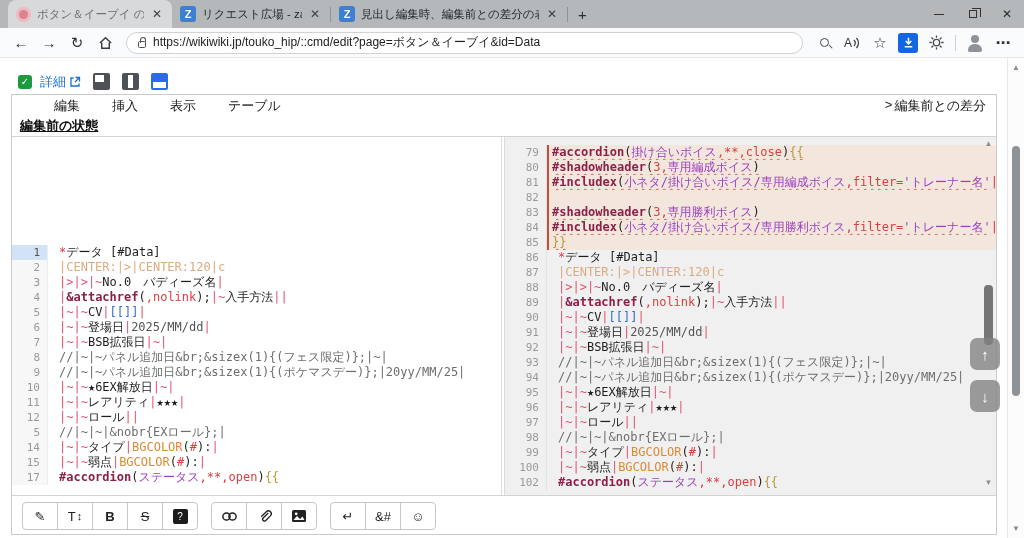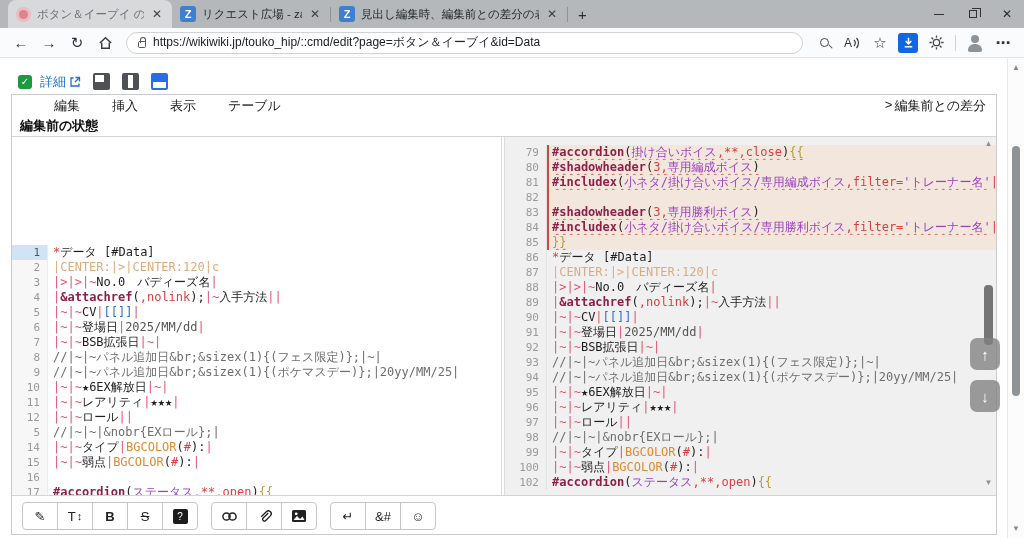--- a/index.html
+++ b/index.html
@@ -54,38 +54,38 @@
   .tgl-1, .tgl-2 { background:#4e5256; }
   .tgl-1:after { content:''; position:absolute; left:2px; top:2px; width:9px; height:7px; background:#fff; }
   .tgl-2:after { content:''; position:absolute; left:6px; top:2px; width:5px; height:13px; background:#fff; }
   .tgl-3:after { content:''; position:absolute; left:2px; bottom:2px; width:13px; height:6px; background:#fff; }
 
   .form-box { position:relative; margin-left:11px; width:986px; height:441px; border:1px solid #c9cbcd; background:#fff; }
   .menu-row { height:22px; display:flex; align-items:center; padding-left:42px; gap:32px; font-size:13px; color:#1a1a1a; }
   .diff-link { margin-left:auto; padding-right:10px; font-size:13px; color:#1a1a1a; display:flex; gap:2px; }
   .titles-row { height:19px; display:flex; font-size:13px; font-weight:bold; color:#111; }
   .titles-row .lt { width:493px; padding-left:2px; }
-  .titles-row .rt { padding-left:8px; }
+  .titles-row .rt { padding-left:8px;text-decoration:underline; }
 
   .editor { height:360px; border-top:1px solid #d4d4d4; border-bottom:1px solid #d4d4d4; display:flex; position:relative; }
   .pane { overflow:hidden; position:relative; height:100%; }
   .pane-left { width:489px; background:#fff; }
   .pane-gap { width:4px; background:#fff; border-left:1px solid #dcdcdc; border-right:1px solid #dcdcdc; }
   .pane-right { flex:1; background:#f0f0f0; }
   .pane-left .lines { padding-top:108px; }
   .pane-right .lines { padding-top:8px; }
 
   .cm-line { display:flex; height:15px; line-height:15px; white-space:pre;
     font-family:"DejaVu Sans Mono",monospace; font-size:12px; }
   .gut { flex:none; text-align:right; color:#9a9a9a; padding-right:7px; font-size:11px;
     font-family:"DejaVu Sans Mono",monospace; }
   .pane-left .gut { width:36px; background:#f7f7f7; border-right:1px solid #ececec; }
   .pane-right .gut { width:42px; background:#f0f0f0; border-right:1px solid #e2e2e2; }
   .gut.active { background:var(--active-gutter,#d2e3f8); color:#555; }
-  .code { flex:1; padding-left:5px; overflow:hidden; }
+  .code { flex:1; padding-left:11px; overflow:hidden; }
   .removed .code { background:var(--diff-bg,#f3e6dd); border-left:2px solid var(--diff-border,#c2503e); padding-left:3px; }
   .removed .wavy { text-decoration:underline; text-decoration-style:wavy;
     text-decoration-color:var(--diff-underline,#cf5a4d); text-decoration-thickness:1px; text-underline-offset:2px; }
   .tk-plugin { font-weight:bold; }
 
   
   .pane-scroll { position:absolute; right:1px; top:0; bottom:0; width:13px; }
   .ps-arrow { position:absolute; left:0; right:0; text-align:center; font-size:8px; color:#909090; }
   .ps-thumb { position:absolute; right:2px; top:148px; width:9px; height:60px; background:#757575; border-radius:4px; }
 
@@ -237,21 +237,20 @@
             <div class="cm-line"><span class="gut">6</span><span class="code"><span class="tk-pipe" style="color: rgb(224, 85, 112);">|~|~</span><span class="tk-text" style="color: rgb(31, 31, 31);">登場日</span><span class="tk-pipe" style="color: rgb(224, 85, 112);">|</span><span class="tk-dim" style="color: rgb(85, 85, 85);">2025/MM/dd</span><span class="tk-pipe" style="color: rgb(224, 85, 112);">|</span></span></div>
             <div class="cm-line"><span class="gut">7</span><span class="code"><span class="tk-pipe" style="color: rgb(224, 85, 112);">|~|~</span><span class="tk-text" style="color: rgb(31, 31, 31);">BSB拡張日</span><span class="tk-pipe" style="color: rgb(224, 85, 112);">|~|</span></span></div>
             <div class="cm-line"><span class="gut">8</span><span class="code"><span class="tk-comment" style="color: rgb(110, 110, 110);">//|~|~パネル追加日&amp;br;&amp;sizex(1){(フェス限定)};|~|</span></span></div>
             <div class="cm-line"><span class="gut">9</span><span class="code"><span class="tk-comment" style="color: rgb(110, 110, 110);">//|~|~パネル追加日&amp;br;&amp;sizex(1){(ポケマスデー)};|20yy/MM/25|</span></span></div>
             <div class="cm-line"><span class="gut">10</span><span class="code"><span class="tk-pipe" style="color: rgb(224, 85, 112);">|~|~</span><span class="tk-text" style="color: rgb(31, 31, 31);">★6EX解放日</span><span class="tk-pipe" style="color: rgb(224, 85, 112);">|~|</span></span></div>
             <div class="cm-line"><span class="gut">11</span><span class="code"><span class="tk-pipe" style="color: rgb(224, 85, 112);">|~|~</span><span class="tk-text" style="color: rgb(31, 31, 31);">レアリティ</span><span class="tk-pipe" style="color: rgb(224, 85, 112);">|</span><span class="tk-text" style="color: rgb(31, 31, 31);">★★★</span><span class="tk-pipe" style="color: rgb(224, 85, 112);">|</span></span></div>
             <div class="cm-line"><span class="gut">12</span><span class="code"><span class="tk-pipe" style="color: rgb(224, 85, 112);">|~|~</span><span class="tk-text" style="color: rgb(31, 31, 31);">ロール</span><span class="tk-pipe" style="color: rgb(224, 85, 112);">||</span></span></div>
             <div class="cm-line"><span class="gut">5</span><span class="code"><span class="tk-comment" style="color: rgb(110, 110, 110);">//|~|~|&amp;nobr{EXロール};|</span></span></div>
             <div class="cm-line"><span class="gut">14</span><span class="code"><span class="tk-pipe" style="color: rgb(224, 85, 112);">|~|~</span><span class="tk-text" style="color: rgb(31, 31, 31);">タイプ</span><span class="tk-pipe" style="color: rgb(224, 85, 112);">|</span><span class="tk-orange" style="color: rgb(224, 138, 48);">BGCOLOR</span><span class="tk-text" style="color: rgb(31, 31, 31);">(</span><span class="tk-red" style="color: rgb(217, 64, 64);">#</span><span class="tk-text" style="color: rgb(31, 31, 31);">):</span><span class="tk-pipe" style="color: rgb(224, 85, 112);">|</span></span></div>
             <div class="cm-line"><span class="gut">15</span><span class="code"><span class="tk-pipe" style="color: rgb(224, 85, 112);">|~|~</span><span class="tk-text" style="color: rgb(31, 31, 31);">弱点</span><span class="tk-pipe" style="color: rgb(224, 85, 112);">|</span><span class="tk-orange" style="color: rgb(224, 138, 48);">BGCOLOR</span><span class="tk-text" style="color: rgb(31, 31, 31);">(</span><span class="tk-red" style="color: rgb(217, 64, 64);">#</span><span class="tk-text" style="color: rgb(31, 31, 31);">):</span><span class="tk-pipe" style="color: rgb(224, 85, 112);">|</span></span></div>
-            <div class="cm-line"><span class="gut">16</span><span class="code"></span></div>
             <div class="cm-line"><span class="gut">17</span><span class="code"><span class="tk-plugin" style="color: rgb(141, 32, 72);">#accordion</span><span class="tk-text" style="color: rgb(31, 31, 31);">(</span><span class="tk-arg" style="color: rgb(155, 63, 192);">ステータス</span><span class="tk-red" style="color: rgb(217, 64, 64);">,**,open</span><span class="tk-text" style="color: rgb(31, 31, 31);">)</span><span class="tk-brace" style="color: rgb(181, 154, 58);">{{</span></span></div>
           </div>
       </div>
       <div class="pane-gap"></div>
       <div class="pane pane-right">
         <div class="lines">
             <div class="cm-line removed"><span class="gut">79</span><span class="code"><span class="wavy"><span class="tk-plugin" style="color: rgb(141, 32, 72);">#accordion</span><span class="tk-text" style="color: rgb(31, 31, 31);">(</span><span class="tk-arg" style="color: rgb(155, 63, 192);">掛け合いボイス</span><span class="tk-red" style="color: rgb(217, 64, 64);">,**,close</span><span class="tk-text" style="color: rgb(31, 31, 31);">)</span><span class="tk-brace" style="color: rgb(181, 154, 58);">{{</span></span></span></div>
             <div class="cm-line removed"><span class="gut">80</span><span class="code"><span class="wavy"><span class="tk-plugin" style="color: rgb(141, 32, 72);">#shadowheader</span><span class="tk-text" style="color: rgb(31, 31, 31);">(</span><span class="tk-red" style="color: rgb(217, 64, 64);">3,</span><span class="tk-arg" style="color: rgb(155, 63, 192);">専用編成ボイス</span><span class="tk-text" style="color: rgb(31, 31, 31);">)</span></span></span></div>
             <div class="cm-line removed"><span class="gut">81</span><span class="code"><span class="wavy"><span class="tk-plugin" style="color: rgb(141, 32, 72);">#includex</span><span class="tk-text" style="color: rgb(31, 31, 31);">(</span><span class="tk-arg" style="color: rgb(155, 63, 192);">小ネタ/掛け合いボイス/専用編成ボイス</span><span class="tk-red" style="color: rgb(217, 64, 64);">,filter=</span><span class="tk-arg" style="color: rgb(155, 63, 192);">'トレーナー名'</span><span class="tk-red" style="color: rgb(217, 64, 64);">|^$,titlestr=off</span></span></span></div>
             <div class="cm-line removed"><span class="gut">82</span><span class="code"></span></div>

